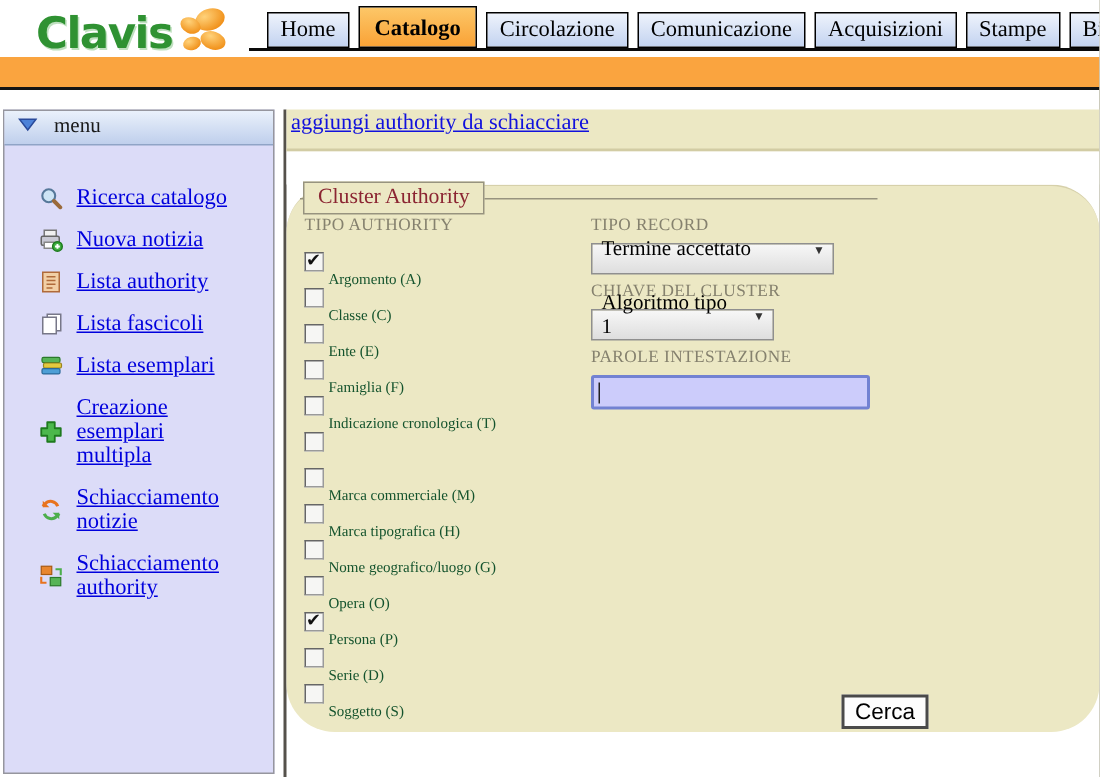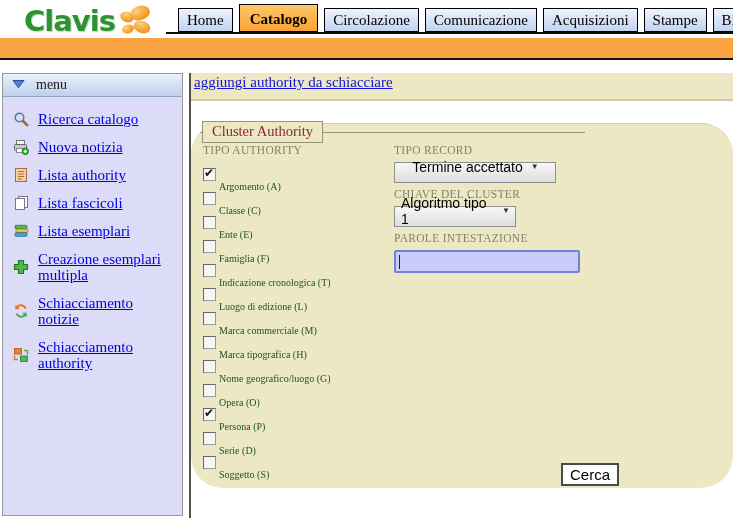--- a/index.html
+++ b/index.html
@@ -24,21 +24,21 @@
 
   .orange-band { position:absolute; left:0; top:38px; width:733px; height:22px;
                  background:#faa43f; border-bottom:2px solid #141414; }
 
   
   .sidebar { position:absolute; left:2px; top:73px; width:181px; height:443px;
              background:#dcdcf8; border:1px solid #96969e; }
   .menu-header { height:23px; background:linear-gradient(#eaf1fb,#bfcfec);
                  border-bottom:1px solid #8fa4c6; display:flex; align-items:center;
                  padding-left:9px; gap:11px; font-size:14px; color:#1a1a1a; }
-  .menu-list { list-style:none; margin:3px; padding:11px 4px 0 7px; }
+  .menu-list { list-style:none; margin:16px; padding:11px 4px 0 7px; }
   .menu-item { display:flex; align-items:center; margin-bottom:12px; line-height:16px; }
   .mi-icon { width:16px; height:16px; margin-right:9px; flex:none; }
   .mi-icon svg { display:block; width:16px; height:16px; }
   .mi-link { color:#0000dd; font-size:15px; text-decoration:underline; cursor:pointer; }
 
   
   .main { position:absolute; left:189px; top:73px; right:0; bottom:0;
           border-left:2px solid #55514b; background:#fff; }
   .title-bar { height:23px; border-top:2px solid #ffda8e; border-bottom:2px solid #5b564e;
                background:linear-gradient(#fecd7d,#f9a238); font-size:15px;
@@ -59,23 +59,23 @@
   .group-label { font-size:11.5px; color:#85816e; letter-spacing:.3px; margin-bottom:6px; }
   .cb-row { display:flex; align-items:center; height:24px; }
   .cb { width:13px; height:13px; background:#f6f6f4; border:1px solid #9a9a9a;
         border-top-color:#666; border-left-color:#666; margin-right:3px;
         position:relative; flex:none; cursor:pointer; }
   .cb.checked::after { content:"\2714"; position:absolute; left:0; top:-3px;
                        font-size:12px; color:#111; font-family:"DejaVu Sans", sans-serif; }
   .cb-label { font-size:10px; color:#14532d;margin-top:24px; }
 
   .right-col { position:absolute; left:194px; top:11px; width:200px; }
-  .select { display:flex; justify-content:center; align-items:center;
+  .select { display:flex; justify-content:space-between; align-items:center;
             background:linear-gradient(#f7f7f7,#dedede); border:1px solid #8f8f8f;
-            height:21px; padding:0 5px 12px 6px; font-family:Liberation Sans, sans-serif;
+            height:21px; padding:0 5px 12px 6px; font-family:Liberation Serif, serif;
             font-size:14px; margin:3px 0 5px; cursor:pointer; }
   .select .arrow { font-size:8px; color:#333; margin-left:8px; }
   .sel-record { width:162px; }
   .sel-algo { width:122px; }
   .input-wrap { position:relative; margin-top:3px; }
   .text-input { width:186px; height:23px; background:#ccccfb; border:2px solid #7282d2;
                 border-radius:2px; font:14px "Liberation Sans", sans-serif; padding:1px 4px; }
   .caret { position:absolute; left:5px; top:5px; width:1px; height:14px; background:#222; }
 
   .cerca { position:absolute; right:114px; bottom:2px; font:15px "Liberation Sans", sans-serif;
@@ -241,21 +241,20 @@
             <div class="cb-row">
               <span class="cb"></span>
               <span class="cb-label">Famiglia (F)</span>
             </div>
             <div class="cb-row">
               <span class="cb"></span>
               <span class="cb-label">Indicazione cronologica (T)</span>
             </div>
             <div class="cb-row">
               <span class="cb"></span>
-              <span class="cb-label">Luogo di edizione (L)</span>
             </div>
             <div class="cb-row">
               <span class="cb"></span>
               <span class="cb-label">Marca commerciale (M)</span>
             </div>
             <div class="cb-row">
               <span class="cb"></span>
               <span class="cb-label">Marca tipografica (H)</span>
             </div>
             <div class="cb-row">

